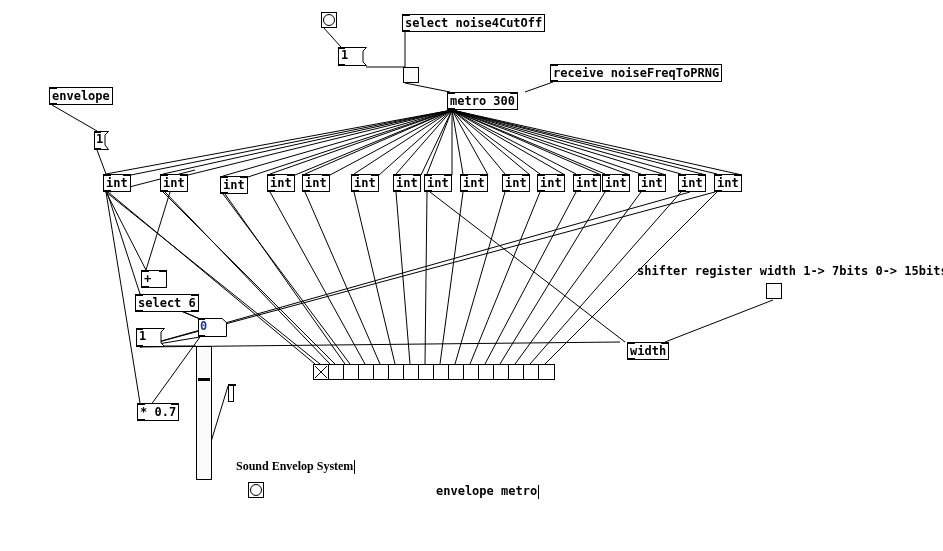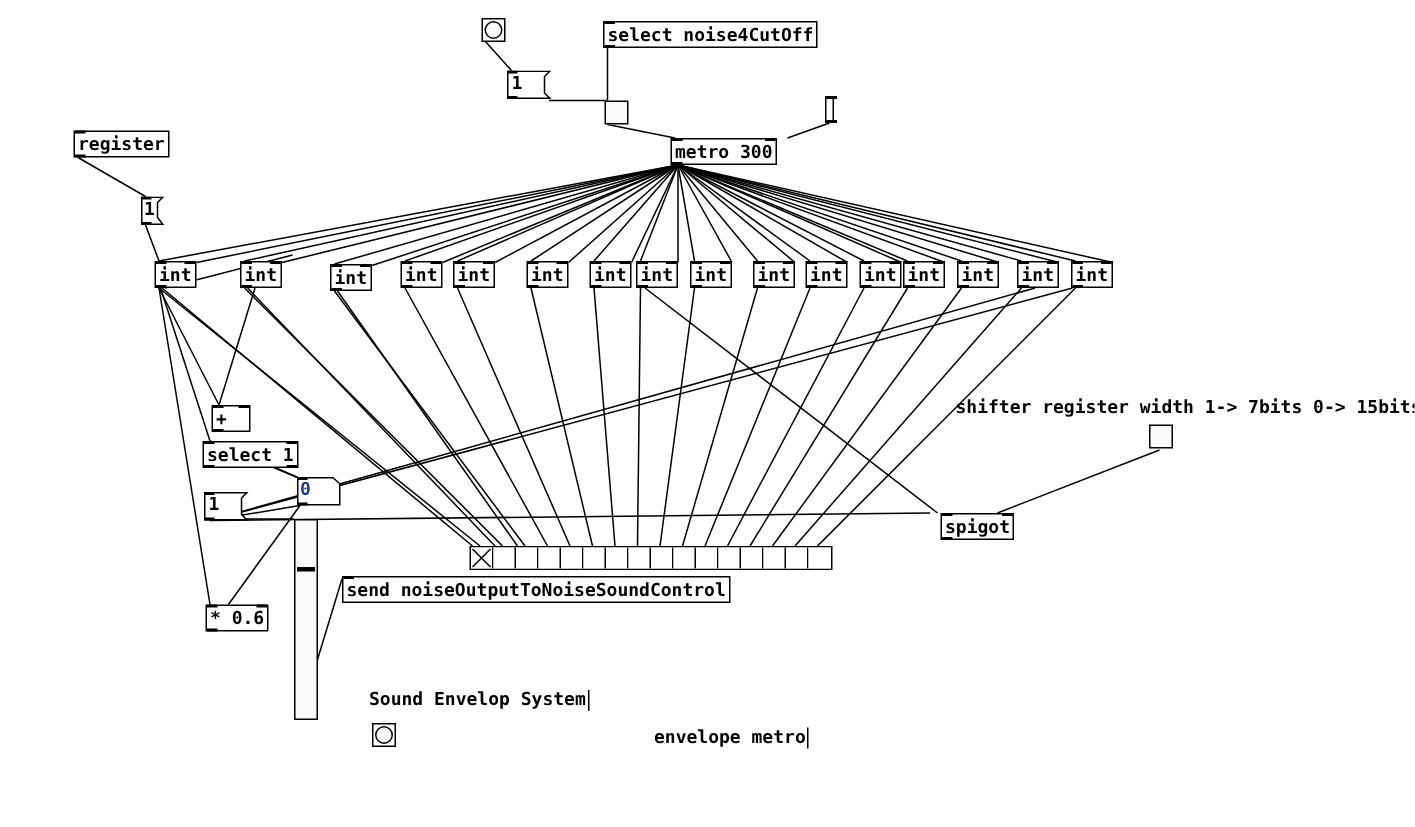--- a/index.html
+++ b/index.html
@@ -119,26 +119,27 @@
     <rect x="0" y="0" width="7" height="2" fill="#000"></rect>
       <rect x="0" y="17" width="7" height="2" fill="#000"></rect>
   </svg>
   <span style="position:relative;left:3px;top:1px">1</span>
 </div>
 
 <div class="toggle" style="left:403px;top:67px;"></div>
 
 <div class="obj" style="left:550px;top:64px;">
   <span class="inlet" style="left:0"></span>
+  <span>receive noiseFreqToPRNG</span>
   <span class="outlet" style="left:0"></span>
 </div>
 
 <div class="obj" style="left:49px;top:87px;">
   <span class="inlet" style="left:0"></span>
-  <span>register</span>
+  <span>envelope</span>
   <span class="outlet" style="left:0"></span>
 </div>
 
 <div class="obj" style="left:447px;top:92px;">
   <span class="inlet" style="left:0"></span><span class="inlet" style="right:0"></span>
   <span>metro 300</span>
   <span class="outlet" style="left:0"></span>
 </div>
 
 <div class="msg" style="left:94px;top:131px;">
@@ -176,21 +177,21 @@
 <div class="obj" style="left:141px;top:270px;width:26px;">
   <span class="inlet" style="left:0"></span><span class="inlet" style="right:0"></span>
   <span>+</span>
   <span class="outlet" style="left:0"></span>
 </div>
 
 <div class="toggle" style="left:766px;top:283px;"></div>
 
 <div class="obj" style="left:135px;top:294px;">
   <span class="inlet" style="left:0"></span><span class="inlet" style="right:0"></span>
-  <span>select 1</span>
+  <span>select 6</span>
   <span class="outlet" style="left:0"></span><span class="outlet" style="right:0"></span>
 </div>
 
 <div class="msg" style="left:198px;top:318px;">
   <svg width="30" height="20" style="position:absolute;left:0;top:0">
     <path d="M0.5 0.5 H24 L28.5 4.5 V18.5 H0.5 Z" fill="#fff" stroke="#000"></path>
     <rect x="0" y="0" width="7" height="2" fill="#000"></rect>
       <rect x="0" y="17" width="7" height="2" fill="#000"></rect>
   </svg>
   <span style="position:relative;left:2px;top:1px;color:#1a3a8a">0</span>
@@ -200,21 +201,21 @@
   <svg width="30" height="20" style="position:absolute;left:0;top:0">
     <path d="M0.5 0.5 H28.5 L25 4 V15 L28.5 18.5 H0.5 Z" fill="#fff" stroke="#000"></path>
     <rect x="0" y="0" width="7" height="2" fill="#000"></rect>
       <rect x="0" y="17" width="7" height="2" fill="#000"></rect>
   </svg>
   <span style="position:relative;left:3px;top:1px">1</span>
 </div>
 
 <div class="obj" style="left:627px;top:342px;">
   <span class="inlet" style="left:0"></span><span class="inlet" style="right:0"></span>
-  <span>spigot</span>
+  <span>width</span>
   <span class="outlet" style="left:0"></span>
 </div>
 
 <div class="vslider" style="left:196px;top:346px;width:16px;height:134px;">
   <div class="knob" id="vknob" style="top: 30.96px;"></div>
 </div>
 
 <div class="radio" id="radio" style="left:313px;top:364px;">
     <div class="cell"><svg width="14" height="14">
         <path d="M1 1 L13 13 M13 1 L1 13" stroke="#000"></path>
@@ -231,30 +232,29 @@
     <div class="cell"></div>
     <div class="cell"></div>
     <div class="cell"></div>
     <div class="cell"></div>
     <div class="cell"></div>
     <div class="cell"></div>
   </div>
 
 <div class="obj" style="left:228px;top:384px;">
   <span class="inlet" style="left:0"></span>
-  <span>send noiseOutputToNoiseSoundControl</span>
 </div>
 
 <div class="obj" style="left:137px;top:403px;">
   <span class="inlet" style="left:0"></span><span class="inlet" style="right:0"></span>
-  <span>* 0.6</span>
-  <span class="outlet" style="left:0"></span>
-</div>
-
-<div class="comment" style="left:246px;top:459px;">
+  <span>* 0.7</span>
+  <span class="outlet" style="left:0"></span>
+</div>
+
+<div class="comment" style="left:236px;top:459px;font-family:Liberation Serif, serif;">
   <span>Sound Envelop System</span><span class="caret"></span>
 </div>
 
 <div class="bang" style="left:248px;top:482px;">
   <div class="circle"></div>
 </div>
 
 <div class="comment" style="left:436px;top:484px;">
   <span>envelope metro</span><span class="caret"></span>
 </div>

